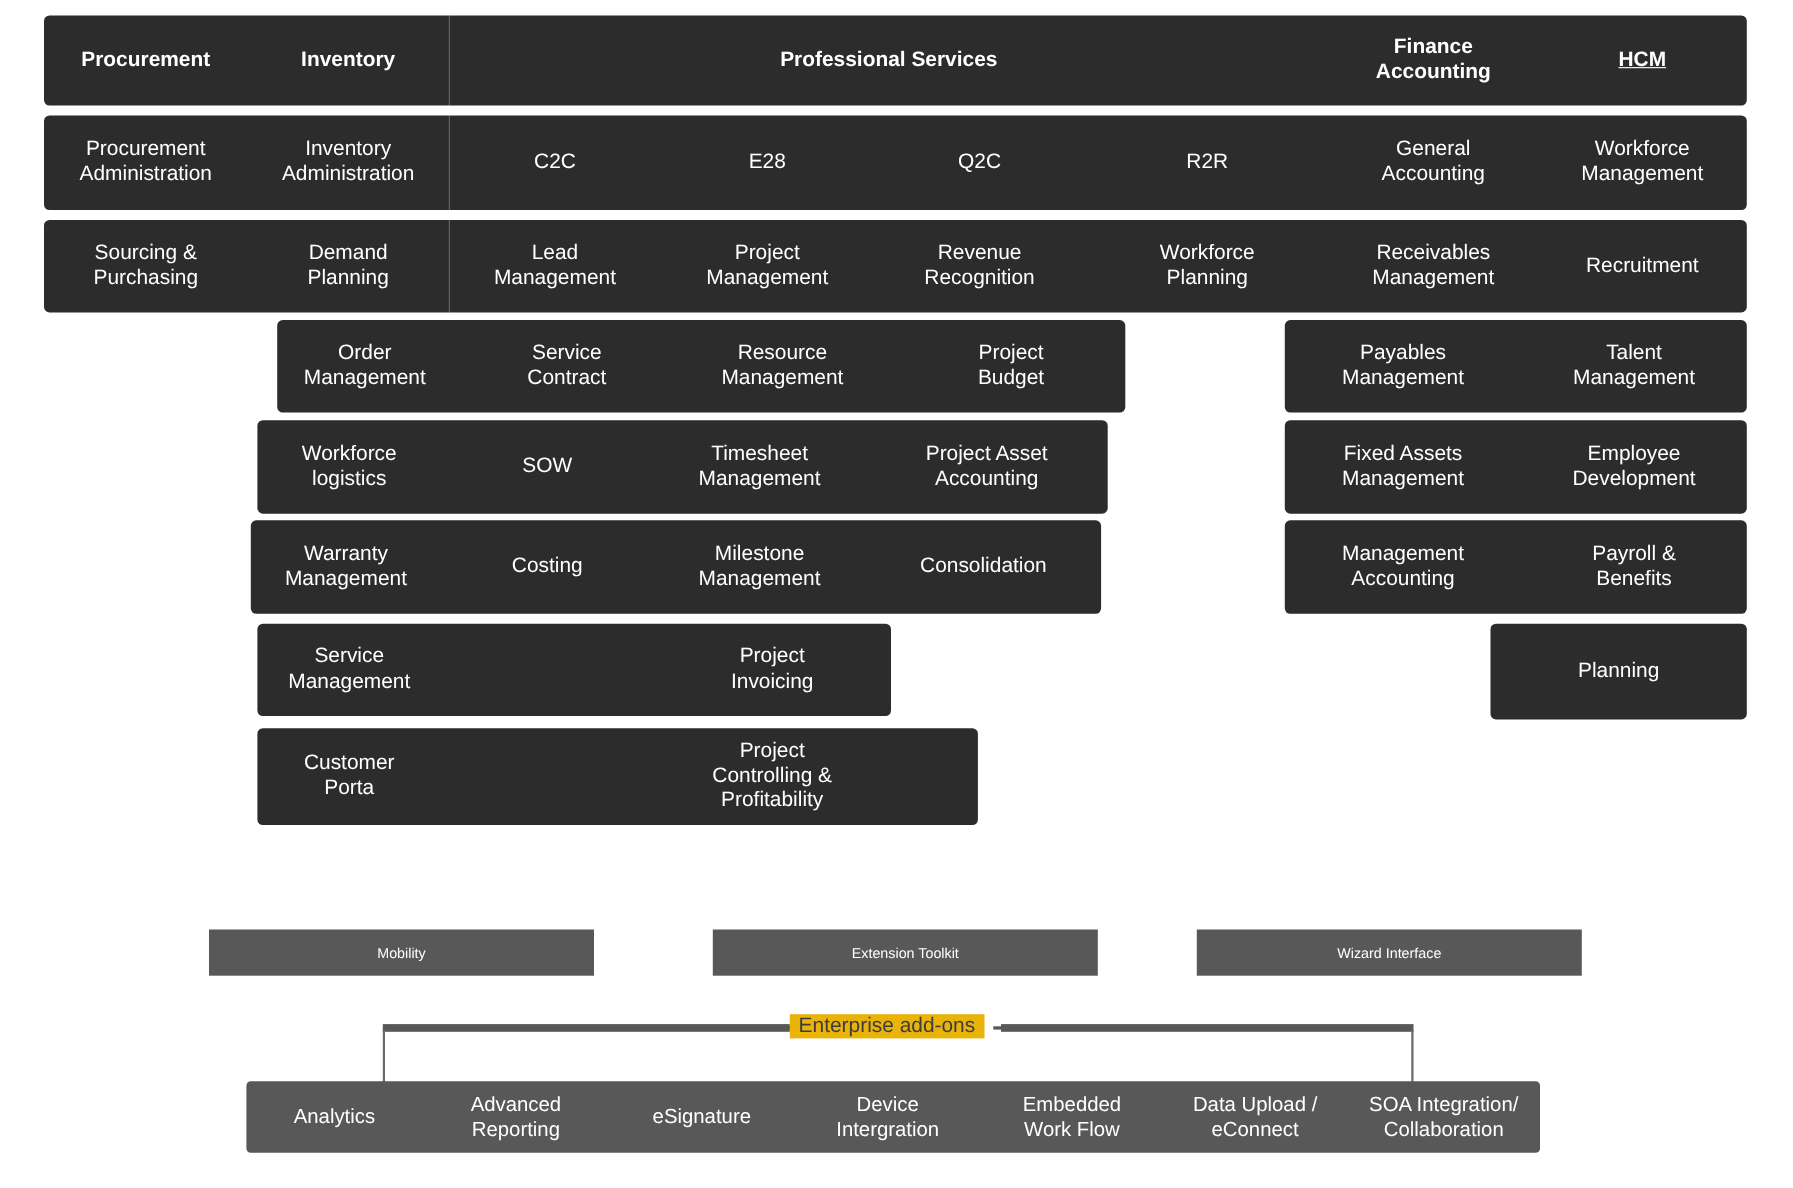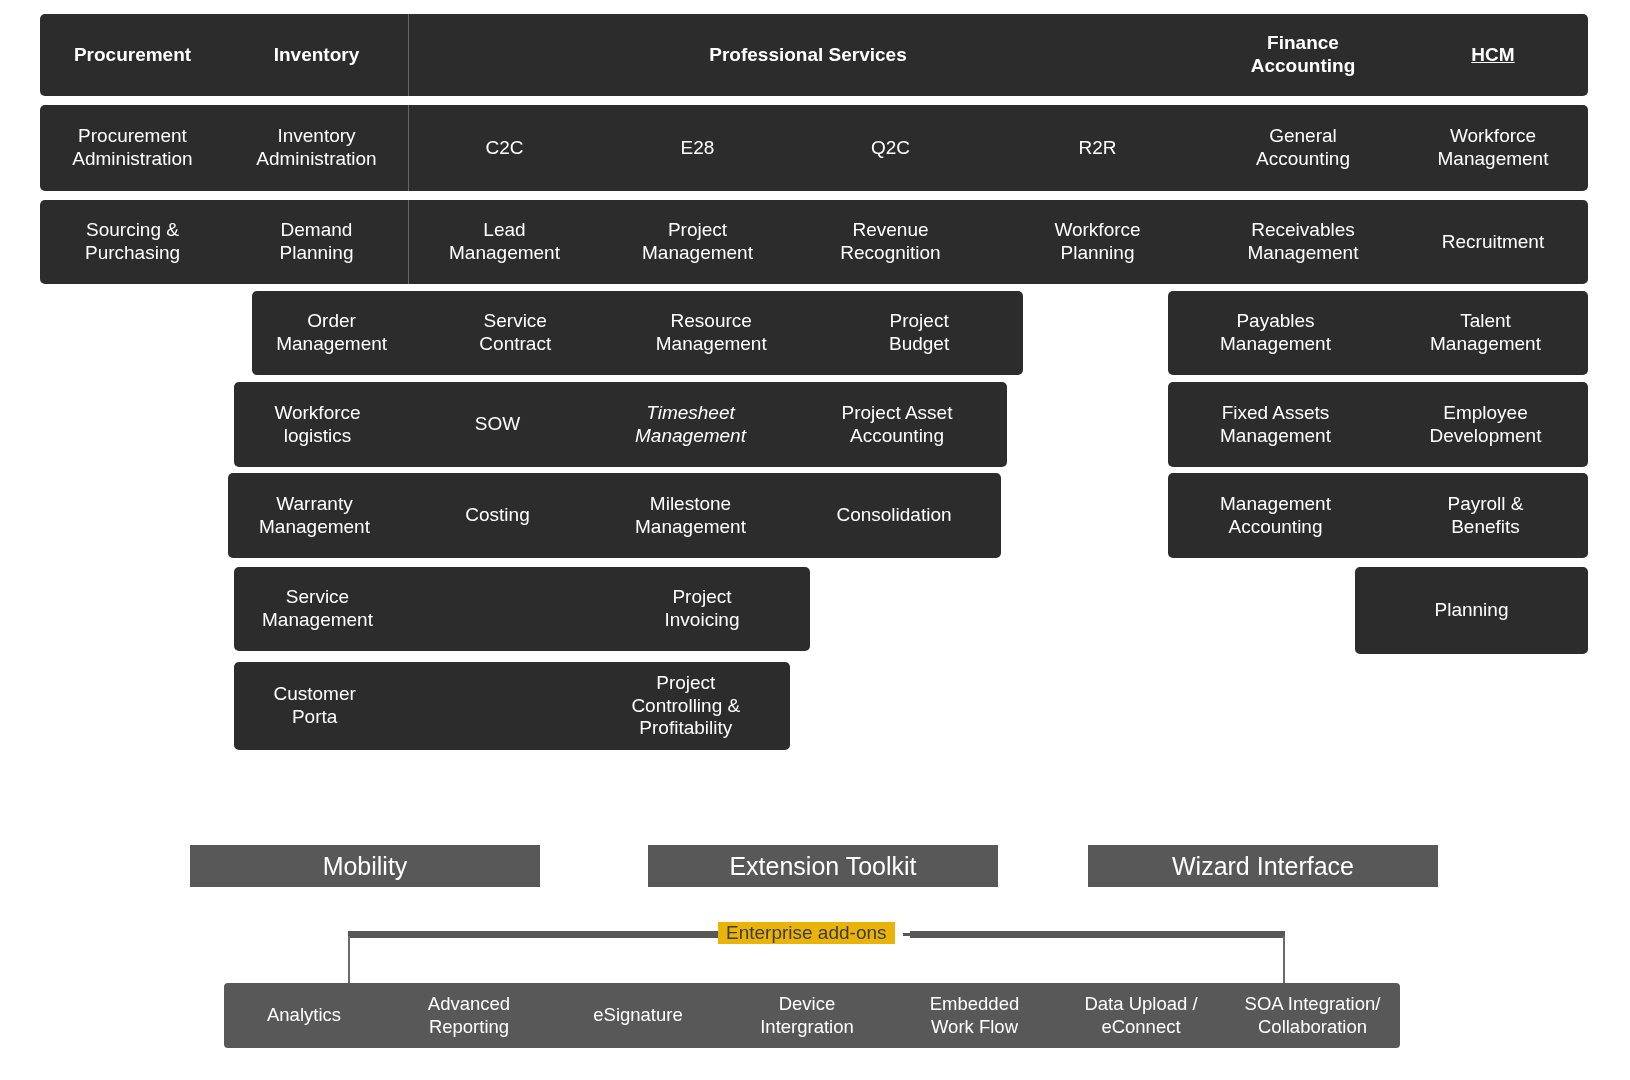--- a/index.html
+++ b/index.html
@@ -55,21 +55,21 @@
 
   
   .platform {
     position: absolute;
     box-sizing: border-box;
     background: #585858;
     color: #ffffff;
     display: flex;
     align-items: center;
     justify-content: center;
-    font-size: 25px;
+    font-size: 13px;
   }
 
   
   .bracket-line {
     position: absolute;
     background: #585858;
   }
   .bracket-label {
     position: absolute;
     color: #3d3d3d;
@@ -165,21 +165,21 @@
     <div class="cell" style="width:215px;">Payables
 Management</div>
     <div class="cell" style="width:205px;">Talent
 Management</div>
   </div>
 
   <div class="row dark" style="left:234px; top:382px; width:773px; height:85px;">
     <div class="cell" style="width:167px;">Workforce
 logistics</div>
     <div class="cell" style="width:193px;">SOW</div>
-    <div class="cell" style="width:193px;font-style:italic;">Timesheet
+    <div class="cell" style="width:193px;">Timesheet
 Management</div>
     <div class="cell" style="width:220px;">Project Asset
 Accounting</div>
   </div>
 
   <div class="row dark" style="left:1168px; top:382px; width:420px; height:85px;">
     <div class="cell" style="width:215px;">Fixed Assets
 Management</div>
     <div class="cell" style="width:205px;">Employee
 Development</div>
@@ -206,21 +206,21 @@
 Management</div>
     <div class="cell" style="width:193px;"></div>
     <div class="cell" style="width:216px;">Project
 Invoicing</div>
   </div>
 
   <div class="row dark" style="left:1355px; top:567px; width:233px; height:87px;">
     <div class="cell" style="width:233px;">Planning</div>
   </div>
 
-  <div class="row dark" style="left:234px; top:662px; width:556px; height:88px;">
+  <div class="row dark" style="left:234px; top:662px; width:655px; height:88px;">
     <div class="cell" style="width:167px;">Customer
 Porta</div>
     <div class="cell" style="width:193px;"></div>
     <div class="cell" style="width:216px;">Project
 Controlling &amp;
 Profitability</div>
   </div>
 
   <div class="platform" style="left:190px; top:845px; width:350px; height:42px;">Mobility</div>
   <div class="platform" style="left:648px; top:845px; width:350px; height:42px;">Extension Toolkit</div>

